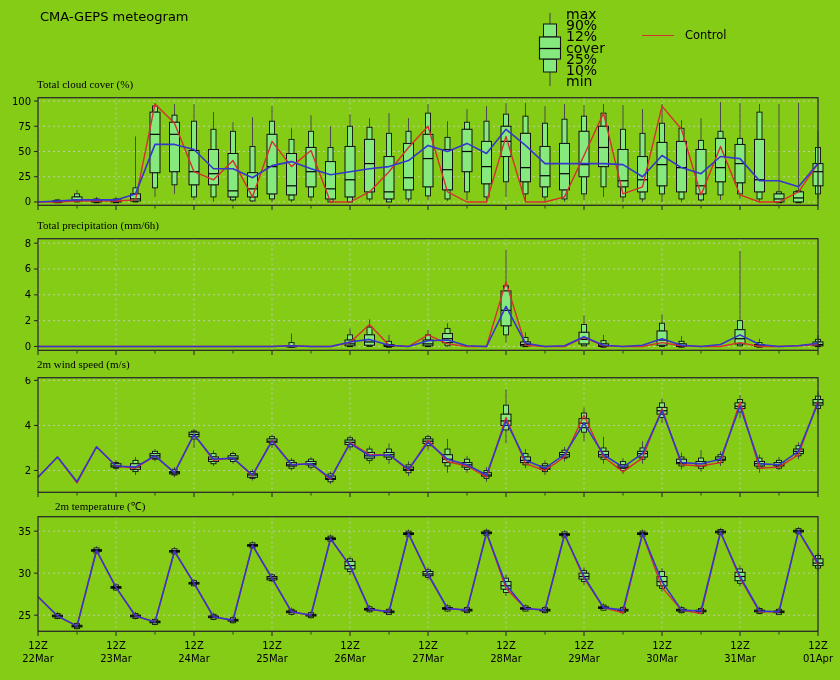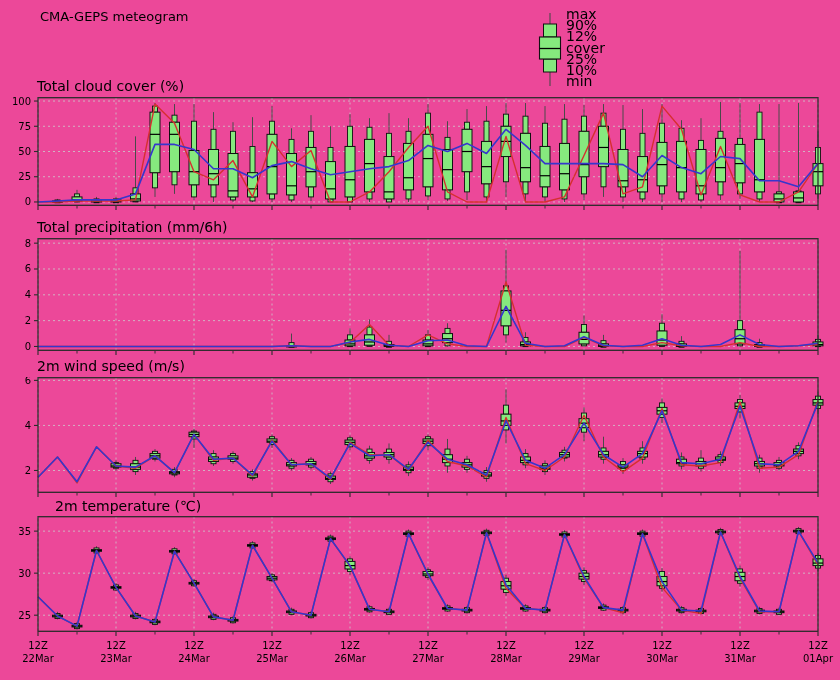--- a/index.html
+++ b/index.html
@@ -1,26 +1,26 @@
 <!DOCTYPE html>
 <html><head>
 <meta charset="utf-8">
 <style>
   html,body{margin:0;padding:0;background:#fff;}
-  .page{position:relative;width:840px;height:680px;background:#ec4899;overflow:hidden;
+  .page{position:relative;width:840px;height:680px;background:#84cc16;overflow:hidden;
         font-family:"DejaVu Sans","Liberation Sans",sans-serif;color:#111;}
   .header{position:absolute;left:40px;top:6px;}
   .h-line{font-size:13px;line-height:22px;color:#000;}
   .box-legend-labels{position:absolute;left:566px;top:9px;}
   .bl-label{display:block;font-size:14px;line-height:11.2px;color:#000;}
   .line-legend{position:absolute;left:642px;top:20px;}
   .legend-row{display:flex;align-items:center;height:30px;}
   .legend-swatch{display:inline-block;width:32px;height:0;border-top-width:1.8px;border-top-style:solid;}
   .legend-label{margin-left:11px;font-size:11.5px;color:#000;}
-  .panel-title{position:absolute;left:37px;font-size:14px;color:#000;}
+  .panel-title{position:absolute;left:37px;font-size:11px;color:#000;font-family:Liberation Serif, serif;}
   .panel-svg{position:absolute;left:0;}
   svg text{font-family:"DejaVu Sans","Liberation Sans",sans-serif;}
 </style>
 </head>
 <body>
 
 <div class="page">
 
   <div class="header">
     <div class="h-line">CMA-GEPS meteogram</div>
@@ -38,20 +38,24 @@
     <span class="bl-label">max</span>
     <span class="bl-label">90%</span>
     <span class="bl-label">12%</span>
     <span class="bl-label">cover</span>
     <span class="bl-label">25%</span>
     <span class="bl-label">10%</span>
     <span class="bl-label">min</span>
   </div>
 
   <div class="line-legend">
+    <div class="legend-row">
+      <span class="legend-swatch" id="swatch-control" style="border-top-color: rgb(214, 47, 47);"></span>
+      <span class="legend-label">Control</span>
+    </div>
   </div>
 
   <div class="panel-title" style="top:78px;">Total cloud cover (%)</div>
   <div class="panel-title" style="top:219px;">Total precipitation (mm/6h)</div>
   <div class="panel-title" style="top:358px;">2m wind speed (m/s)</div>
   <div class="panel-title" style="top:498px;margin-left:18px;">2m temperature (℃)</div>
 
   <svg class="panel-svg" id="panel-0" style="top:97px;" width="840" height="118">
       <line x1="38" x2="818" y1="104.96296296296298" y2="104.96296296296298" stroke="#cdcdcd" stroke-width="0.8" stroke-dasharray="2 3"></line>
       <line x1="38" x2="818" y1="79.73148148148147" y2="79.73148148148147" stroke="#cdcdcd" stroke-width="0.8" stroke-dasharray="2 3"></line>

